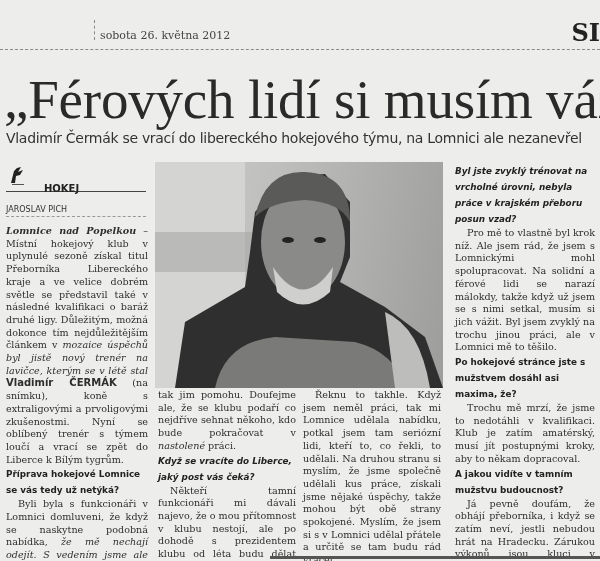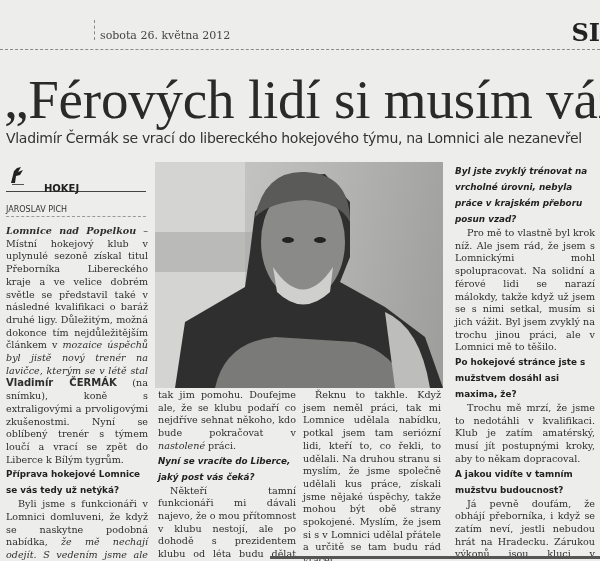--- a/index.html
+++ b/index.html
@@ -56,41 +56,41 @@
     <path d="M4 20 L16 20" stroke="#222" stroke-width="1.5"></path>
   </svg>
   <span class="rubric-label">HOKEJ</span>
 </div>
 
 <div class="byline">JAROSLAV PICH</div>
 
 <div class="col col1">
   <p><span class="lead">Lomnice nad Popelkou</span><span> – Místní hokejový klub v uplynulé sezoně získal titul Přeborníka Libereckého kraje a ve velice dobrém světle se představil také v následné kvalifikaci o baráž druhé ligy. Důležitým, možná dokonce tím nejdůležitějším článkem v </span><span class="em">mozaice úspěchů byl jistě nový trenér na lavičce, kterým se v létě stal</span><span class="name"> Vladimír ČERMÁK</span><span> (na snímku), koně s extraligovými a prvoligovými zkušenostmi. Nyní se oblíbený trenér s týmem loučí a vrací se zpět do Liberce k Bílým tygrům.</span></p>
   <p class="q">Příprava hokejové Lomnice se vás tedy už netýká?</p>
-  <p class="ind"><span>Byli jsme s funkcionáři v Lomnici domluveni, že když se naskytne podobná nabídka, </span><span class="em">že mě nechají odejít. S vedením jsme ale dohodnuti, že jim ještě budu pomáhat.</span></p>
+  <p class="ind"><span>Byli byla s funkcionáři v Lomnici domluveni, že když se naskytne podobná nabídka, </span><span class="em">že mě nechají odejít. S vedením jsme ale dohodnuti, že jim ještě budu pomáhat.</span></p>
 </div>
 
 <div class="photo">
   <svg width="288" height="226" viewBox="0 0 288 226">
     <rect x="0" y="0" width="90" height="226" fill="#d4d4d2"></rect>
     <rect x="0" y="70" width="100" height="40" fill="#a8a8a6" opacity="0.6"></rect>
     <path d="M20 226 L30 160 L90 125 L95 90 L100 50 L130 15 L170 12 L195 40 L195 95 L185 120 L230 145 L270 175 L288 226 Z" fill="#2f2f2f"></path>
     <ellipse cx="148" cy="80" rx="42" ry="58" fill="#8a8a88"></ellipse>
     <path d="M100 55 Q110 8 150 10 Q195 12 195 60 Q185 40 150 38 Q115 40 100 55 Z" fill="#5a5a58"></path>
     <path d="M118 105 Q148 150 178 105 L175 130 Q148 155 122 130 Z" fill="#cfcfcd"></path>
     <ellipse cx="133" cy="78" rx="6" ry="3" fill="#222"></ellipse>
     <ellipse cx="165" cy="78" rx="6" ry="3" fill="#222"></ellipse>
     <path d="M60 226 Q70 180 120 175 L200 180 Q240 190 250 226 Z" fill="#7a7a78"></path>
     <path d="M230 150 Q265 165 275 226 L240 226 Z" fill="#bdbdbb"></path>
   </svg>
 </div>
 
 <div class="col col2">
   <p>tak jim pomohu. Doufejme ale, že se klubu podaří co nejdříve sehnat někoho, kdo bude pokračovat v <span class="em">nastolené</span> práci.</p>
-  <p class="q it">Nyní se vracíte do Liberce, jaký post vás čeká?</p>
+  <p class="q it">Když se vracíte do Liberce, jaký post vás čeká?</p>
   <p class="ind">Někteří tamní funkcionáři mi dávali najevo, že o mou přítomnost v klubu nestojí, ale po dohodě s prezidentem klubu od léta budu dělat asistenta u staršího dorostu.</p>
 </div>
 
 <div class="col col3">
   <p class="ind">Řeknu to takhle. Když jsem neměl práci, tak mi Lomnice udělala nabídku, potkal jsem tam seriózní lidi, kteří to, co řekli, to udělali. Na druhou stranu si myslím, že jsme společně udělali kus práce, získali jsme nějaké úspěchy, takže mohou být obě strany spokojené. Myslím, že jsem si s v Lomnici udělal přátele a určitě se tam budu rád vracet.</p>
 </div>
 
 <div class="col col4">
   <p class="q first it">Byl jste zvyklý trénovat na vrcholné úrovni, nebyla práce v krajském přeboru posun vzad?</p>
   <p class="ind">Pro mě to vlastně byl krok níž. Ale jsem rád, že jsem s Lomnickými mohl spolupracovat. Na solidní a férové lidi se narazí málokdy, takže když už jsem se s nimi setkal, musím si jich vážit. Byl jsem zvyklý na trochu jinou práci, ale v Lomnici mě to těšilo.</p>

